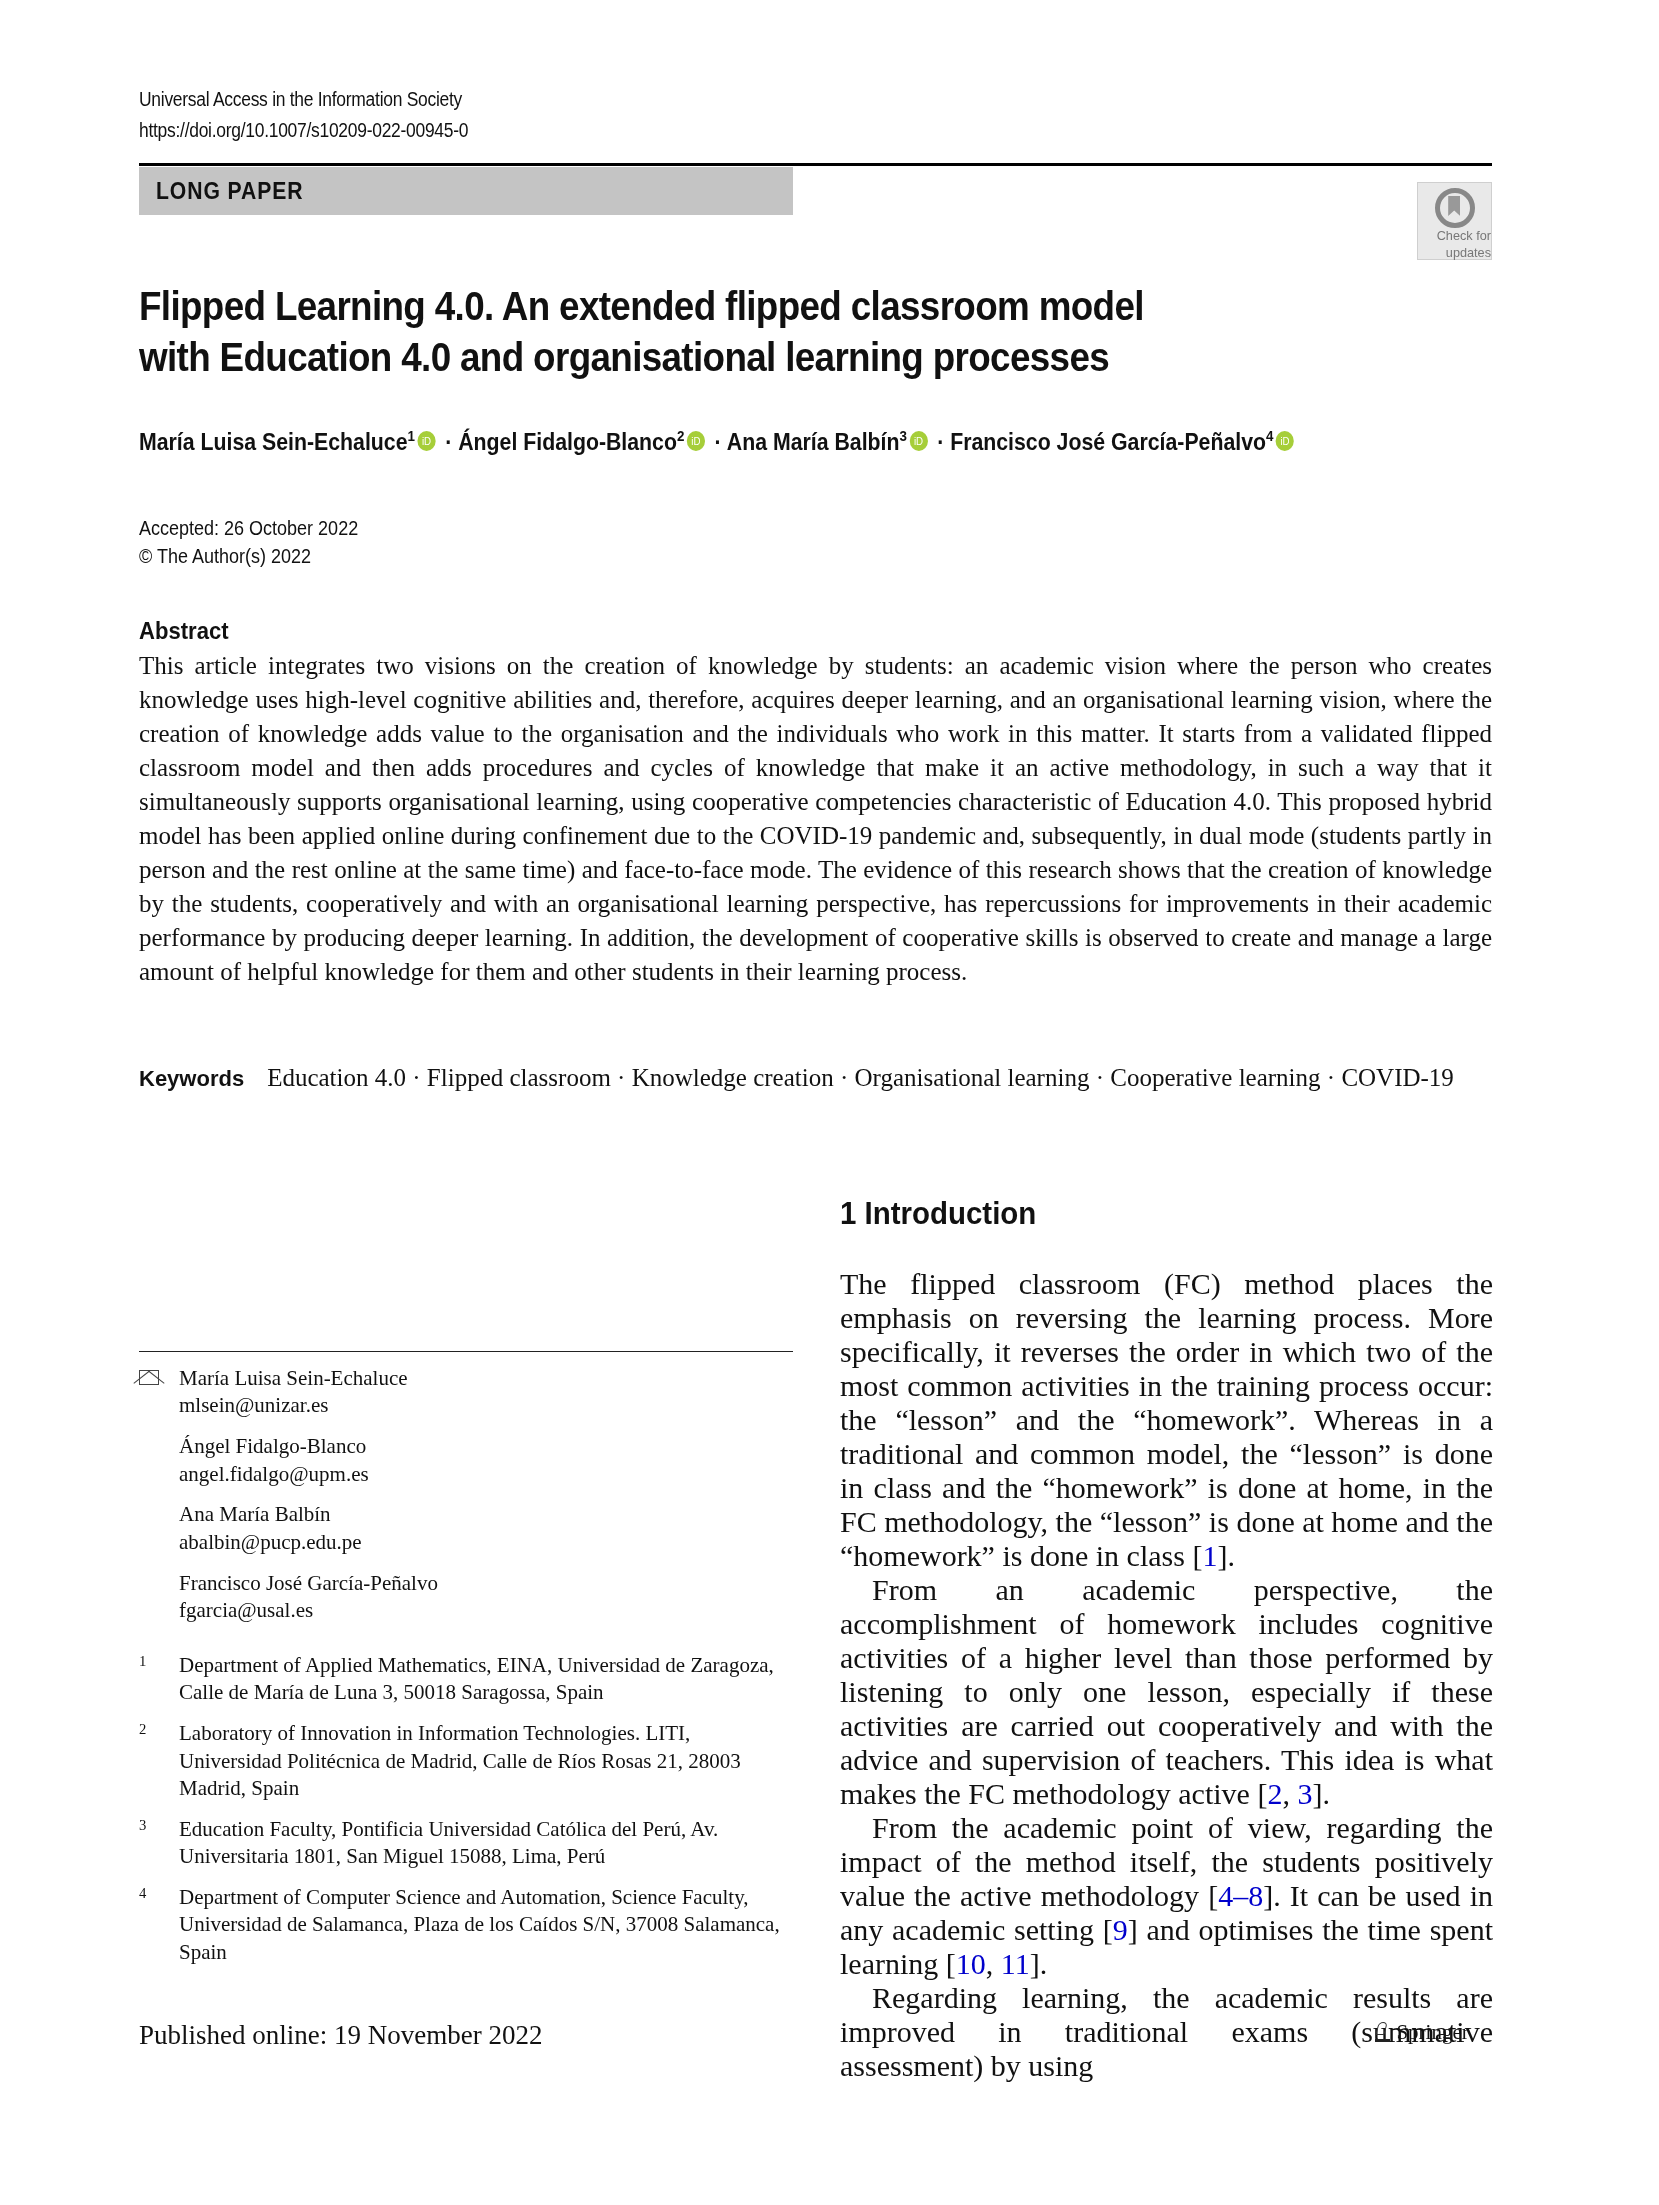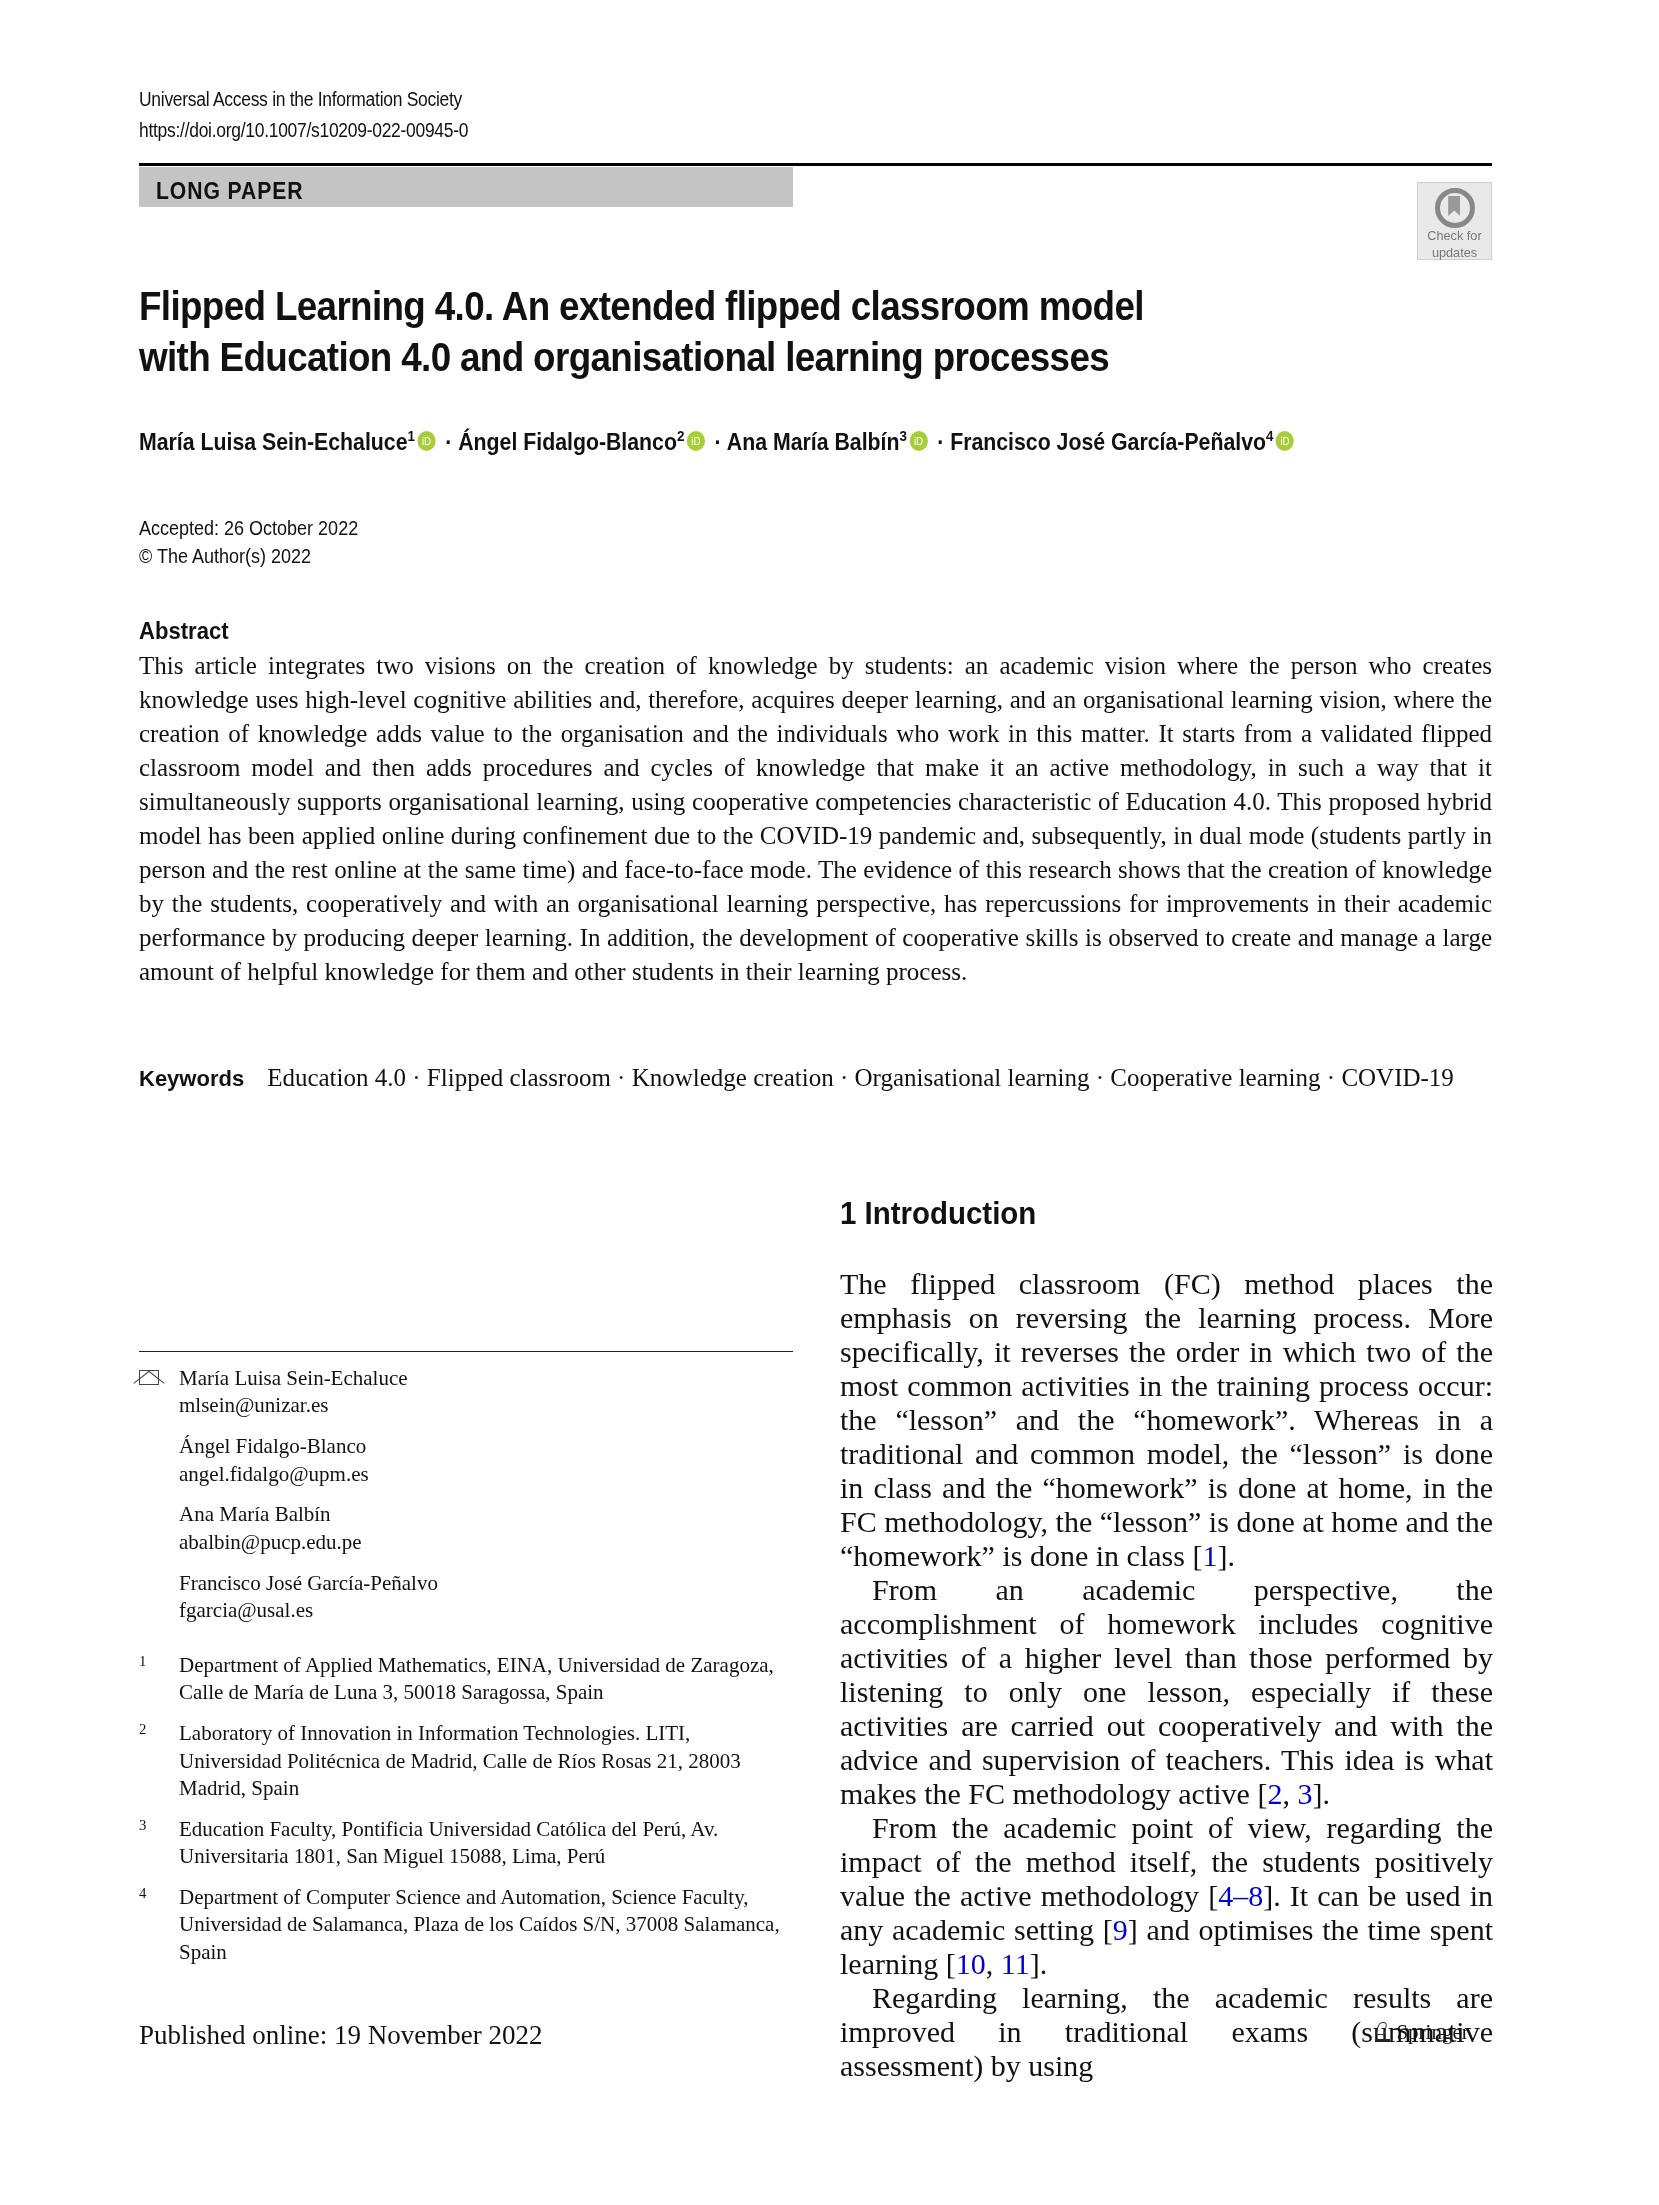--- a/index.html
+++ b/index.html
@@ -2,23 +2,23 @@
 <html style="font-size:10.7px"><head>
 <meta charset="utf-8">
 <style>
   html, body { margin:0; padding:0; background:#ffffff; }
   body { width:1660px; height:2205px; position:relative; overflow:hidden; color:#111; }
   .sans { font-family: "Liberation Sans", "DejaVu Sans", sans-serif; }
   .serif { font-family: "Liberation Serif", "DejaVu Serif", serif; }
   .abs { position:absolute; }
   .hdr-line { font-size:19.4px; letter-spacing:-0.3px; transform:scaleX(0.9); transform-origin:left; white-space:nowrap; }
   #top-rule { left:139px; top:163px; width:1353px; height:2.7px; background:#000; }
-  #long-paper { left:139px; top:167px; width:654px; height:40px; background:#c4c4c4; }
+  #long-paper { left:139px; top:167px; width:654px; height:48px; background:#c4c4c4; }
   #long-paper span { position:absolute; left:17.4px; top:11.4px; font-size:23px; font-weight:bold; letter-spacing:1px; transform:scaleX(0.92); transform-origin:left; }
-  #badge { left:1417px; top:182px; width:75px; height:78px; background:#e9e9e9; border:0.7px solid #cfcfcf; box-sizing:border-box; text-align:center; }
+  #badge { left:1417px; top:182px; width:75px; height:78px; background:#e9e9e9; border:0.7px solid #cfcfcf; box-sizing:border-box; text-align:right; }
   #badge .ring { width:40px; height:40px; border-radius:50%; border:5.4px solid #888; box-sizing:border-box; margin:5.4px auto 0; position:relative; background:#e9e9e9; }
   #badge .ring::after { content:""; position:absolute; left:8.7px; top:2.7px; width:12px; height:20px; background:#999; clip-path:polygon(0 0,100% 0,100% 100%,50% 72%,0 100%); }
   #badge .txt { font-size:12.7px; line-height:13.4px; color:#777; margin-top:1.3px; }
   #title { left:139px; top:281px; width:1272px; font-size:40px; font-weight:bold; line-height:51px; letter-spacing:-0.7px; transform:scaleX(0.92); transform-origin:left; }
   #authors { left:139px; top:428px; font-size:23.4px; font-weight:bold; white-space:nowrap; transform:scaleX(0.91); transform-origin:left; }
   #authors sup { font-size:14.7px; }
   .orcid { display:inline-block; width:20px; height:20px; border-radius:50%; background:#a6ce39; color:#fff; font-size:10.7px; line-height:20px; text-align:center; vertical-align:middle; font-weight:normal; margin:0 4px 0 2.7px; position:relative; top:-2.7px; }
   #dates { left:139px; top:514px; font-size:20px; line-height:28px; transform:scaleX(0.9); transform-origin:left; white-space:nowrap; }
   #abstract-h { left:139px; top:617px; font-size:24px; font-weight:bold; transform:scaleX(0.92); transform-origin:left; }
   #abstract { left:139px; top:649px; width:1353px; font-size:25px; line-height:34px; text-align:justify; }

